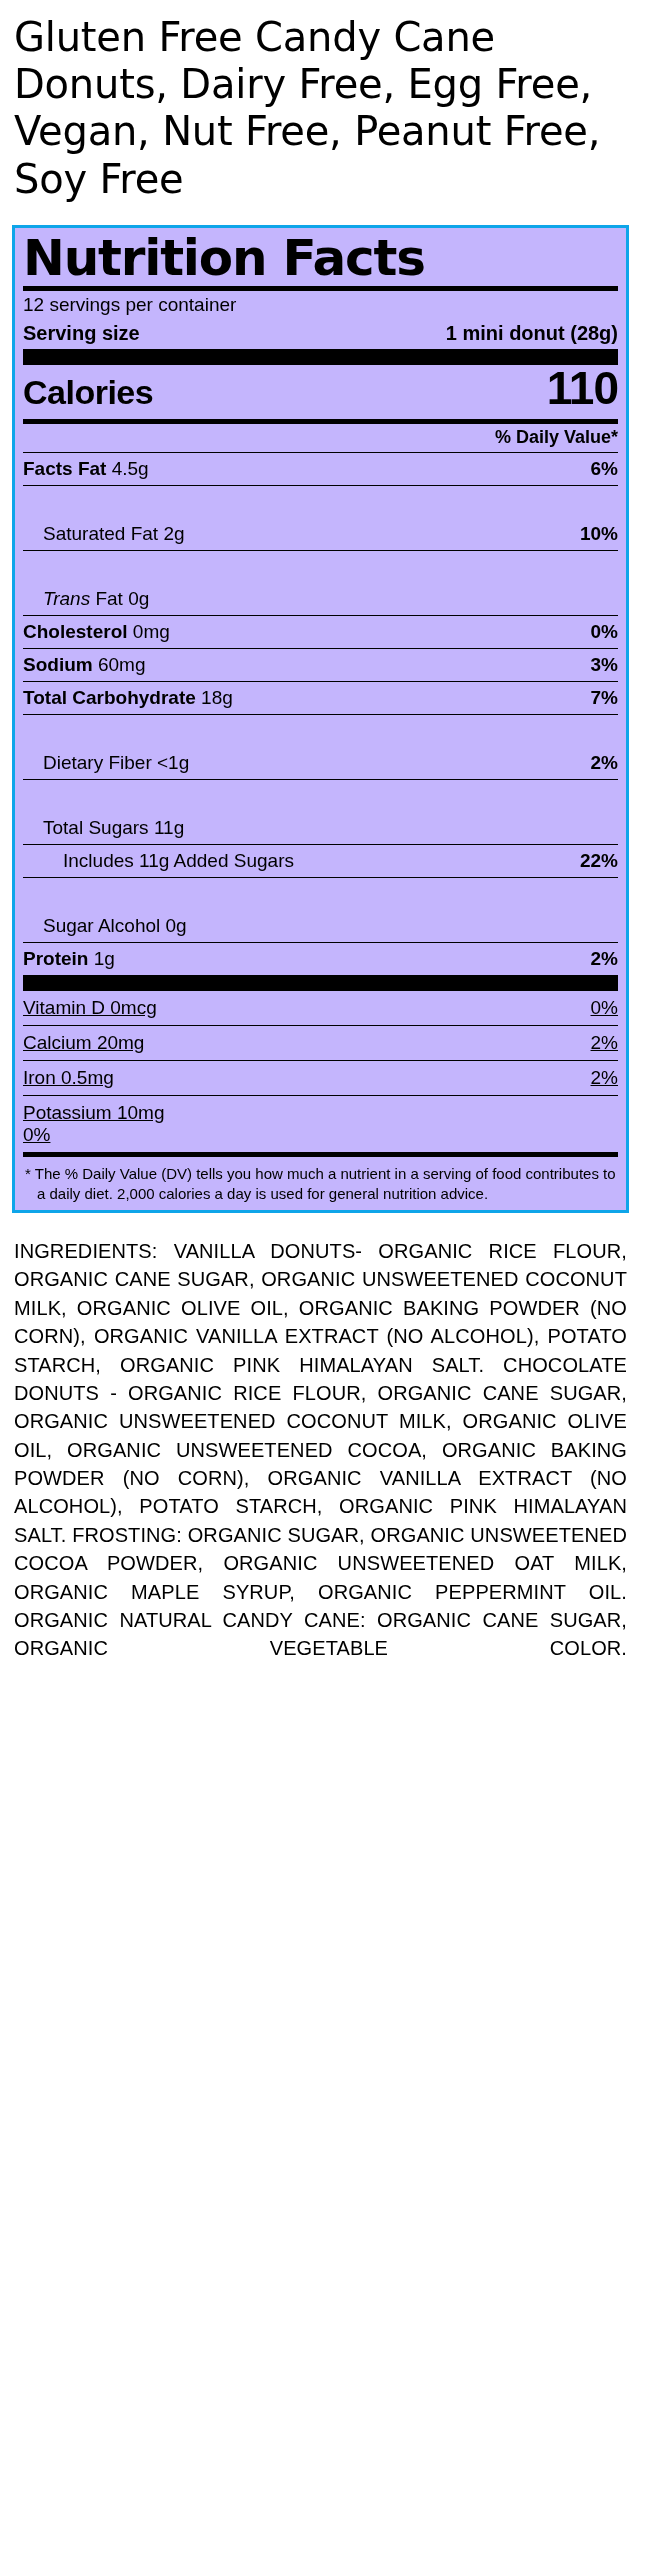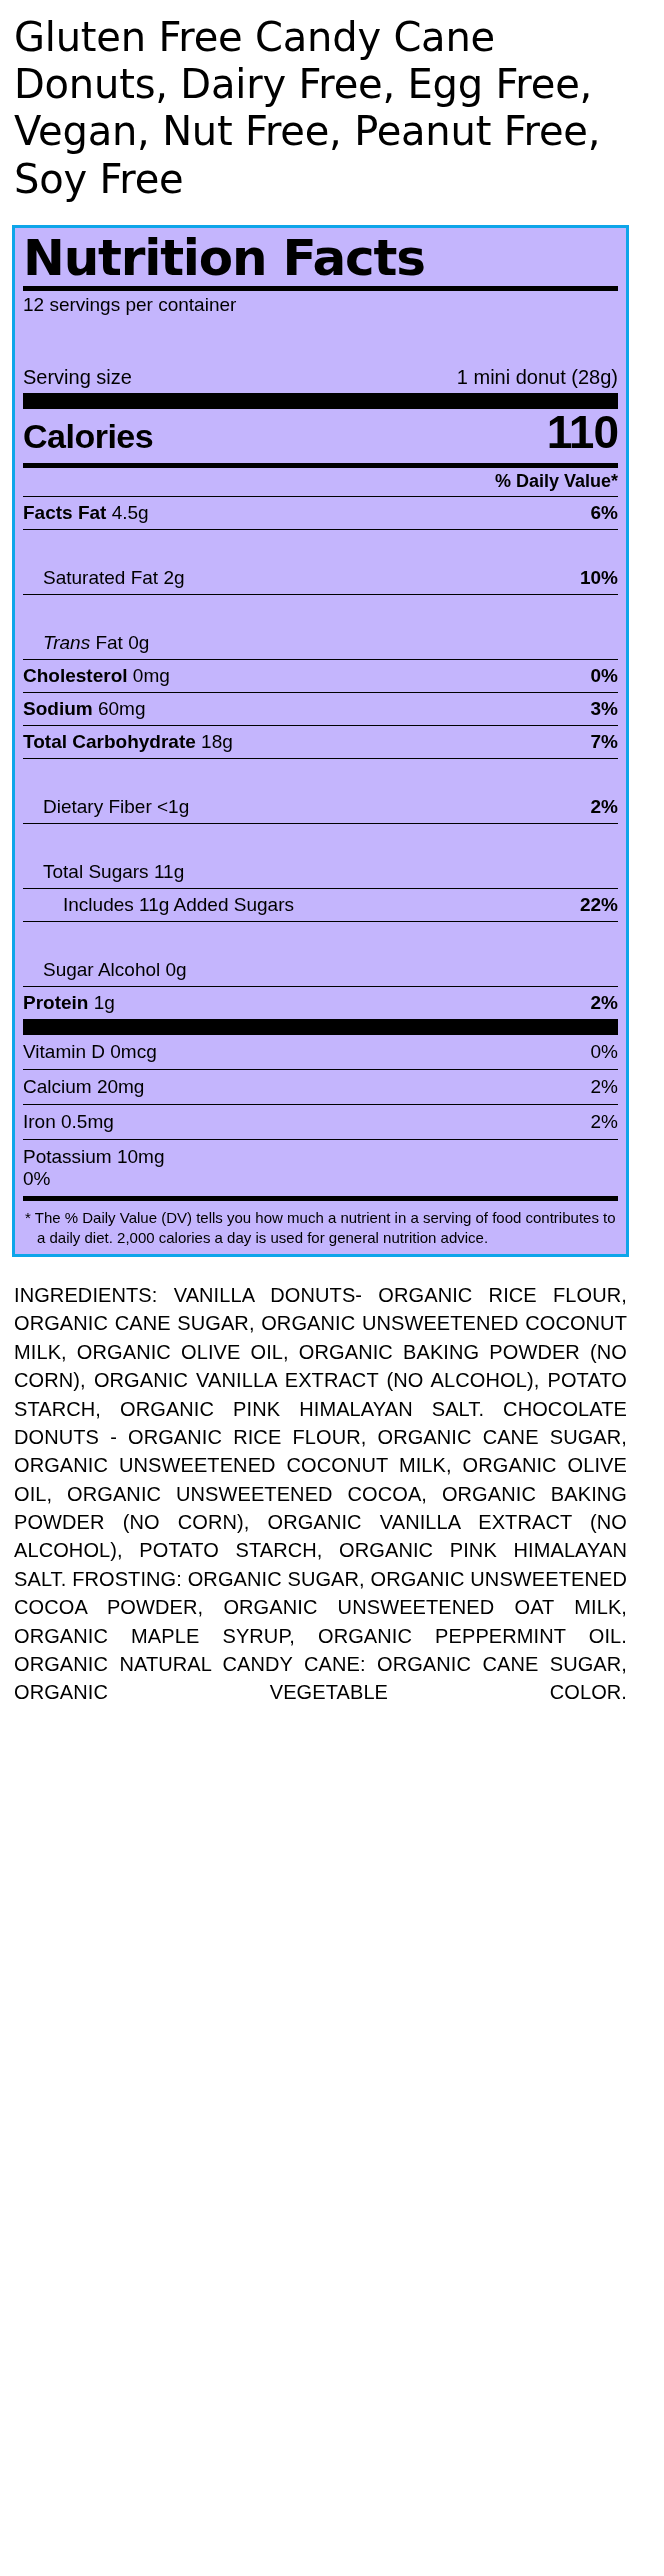--- a/index.html
+++ b/index.html
@@ -51,23 +51,22 @@
   .rule-hair { border-bottom: 1px solid #000; }
 
   .servings-row {
     font-size: 19px;
     padding: 3px 0 4px 0;
   }
   .serving-size-row {
     display: flex;
     justify-content: space-between;
     font-size: 20px;
-    font-weight: 400;
+    font-weight: 700;
     padding: 2px 0 4px 0;
-    margin-top: 44px;
   }
 
   .amount-per {
     font-size: 17px;
     font-weight: 700;
     padding: 3px 0 0 0;
   }
   .calories-row {
     display: flex;
     align-items: flex-end;
@@ -108,20 +107,21 @@
   .nf-row b { font-weight: 700; }
   .indent-1 { padding-left: 20px; margin-top: 32px; }
   .indent-2 { padding-left: 40px; }
 
   .vit-row {
     display: flex;
     justify-content: space-between;
     font-size: 19px;
     padding: 6px 0 6px 0;
     border-bottom: 1px solid #000;
+    text-decoration: underline;
   }
   .vit-row.last { border-bottom: none; flex-direction: column; }
 
   .footnote {
     font-size: 15px;
     line-height: 1.34;
     padding: 7px 2px 0 2px;
   }
   .footnote .fn-body {
     display: block;

